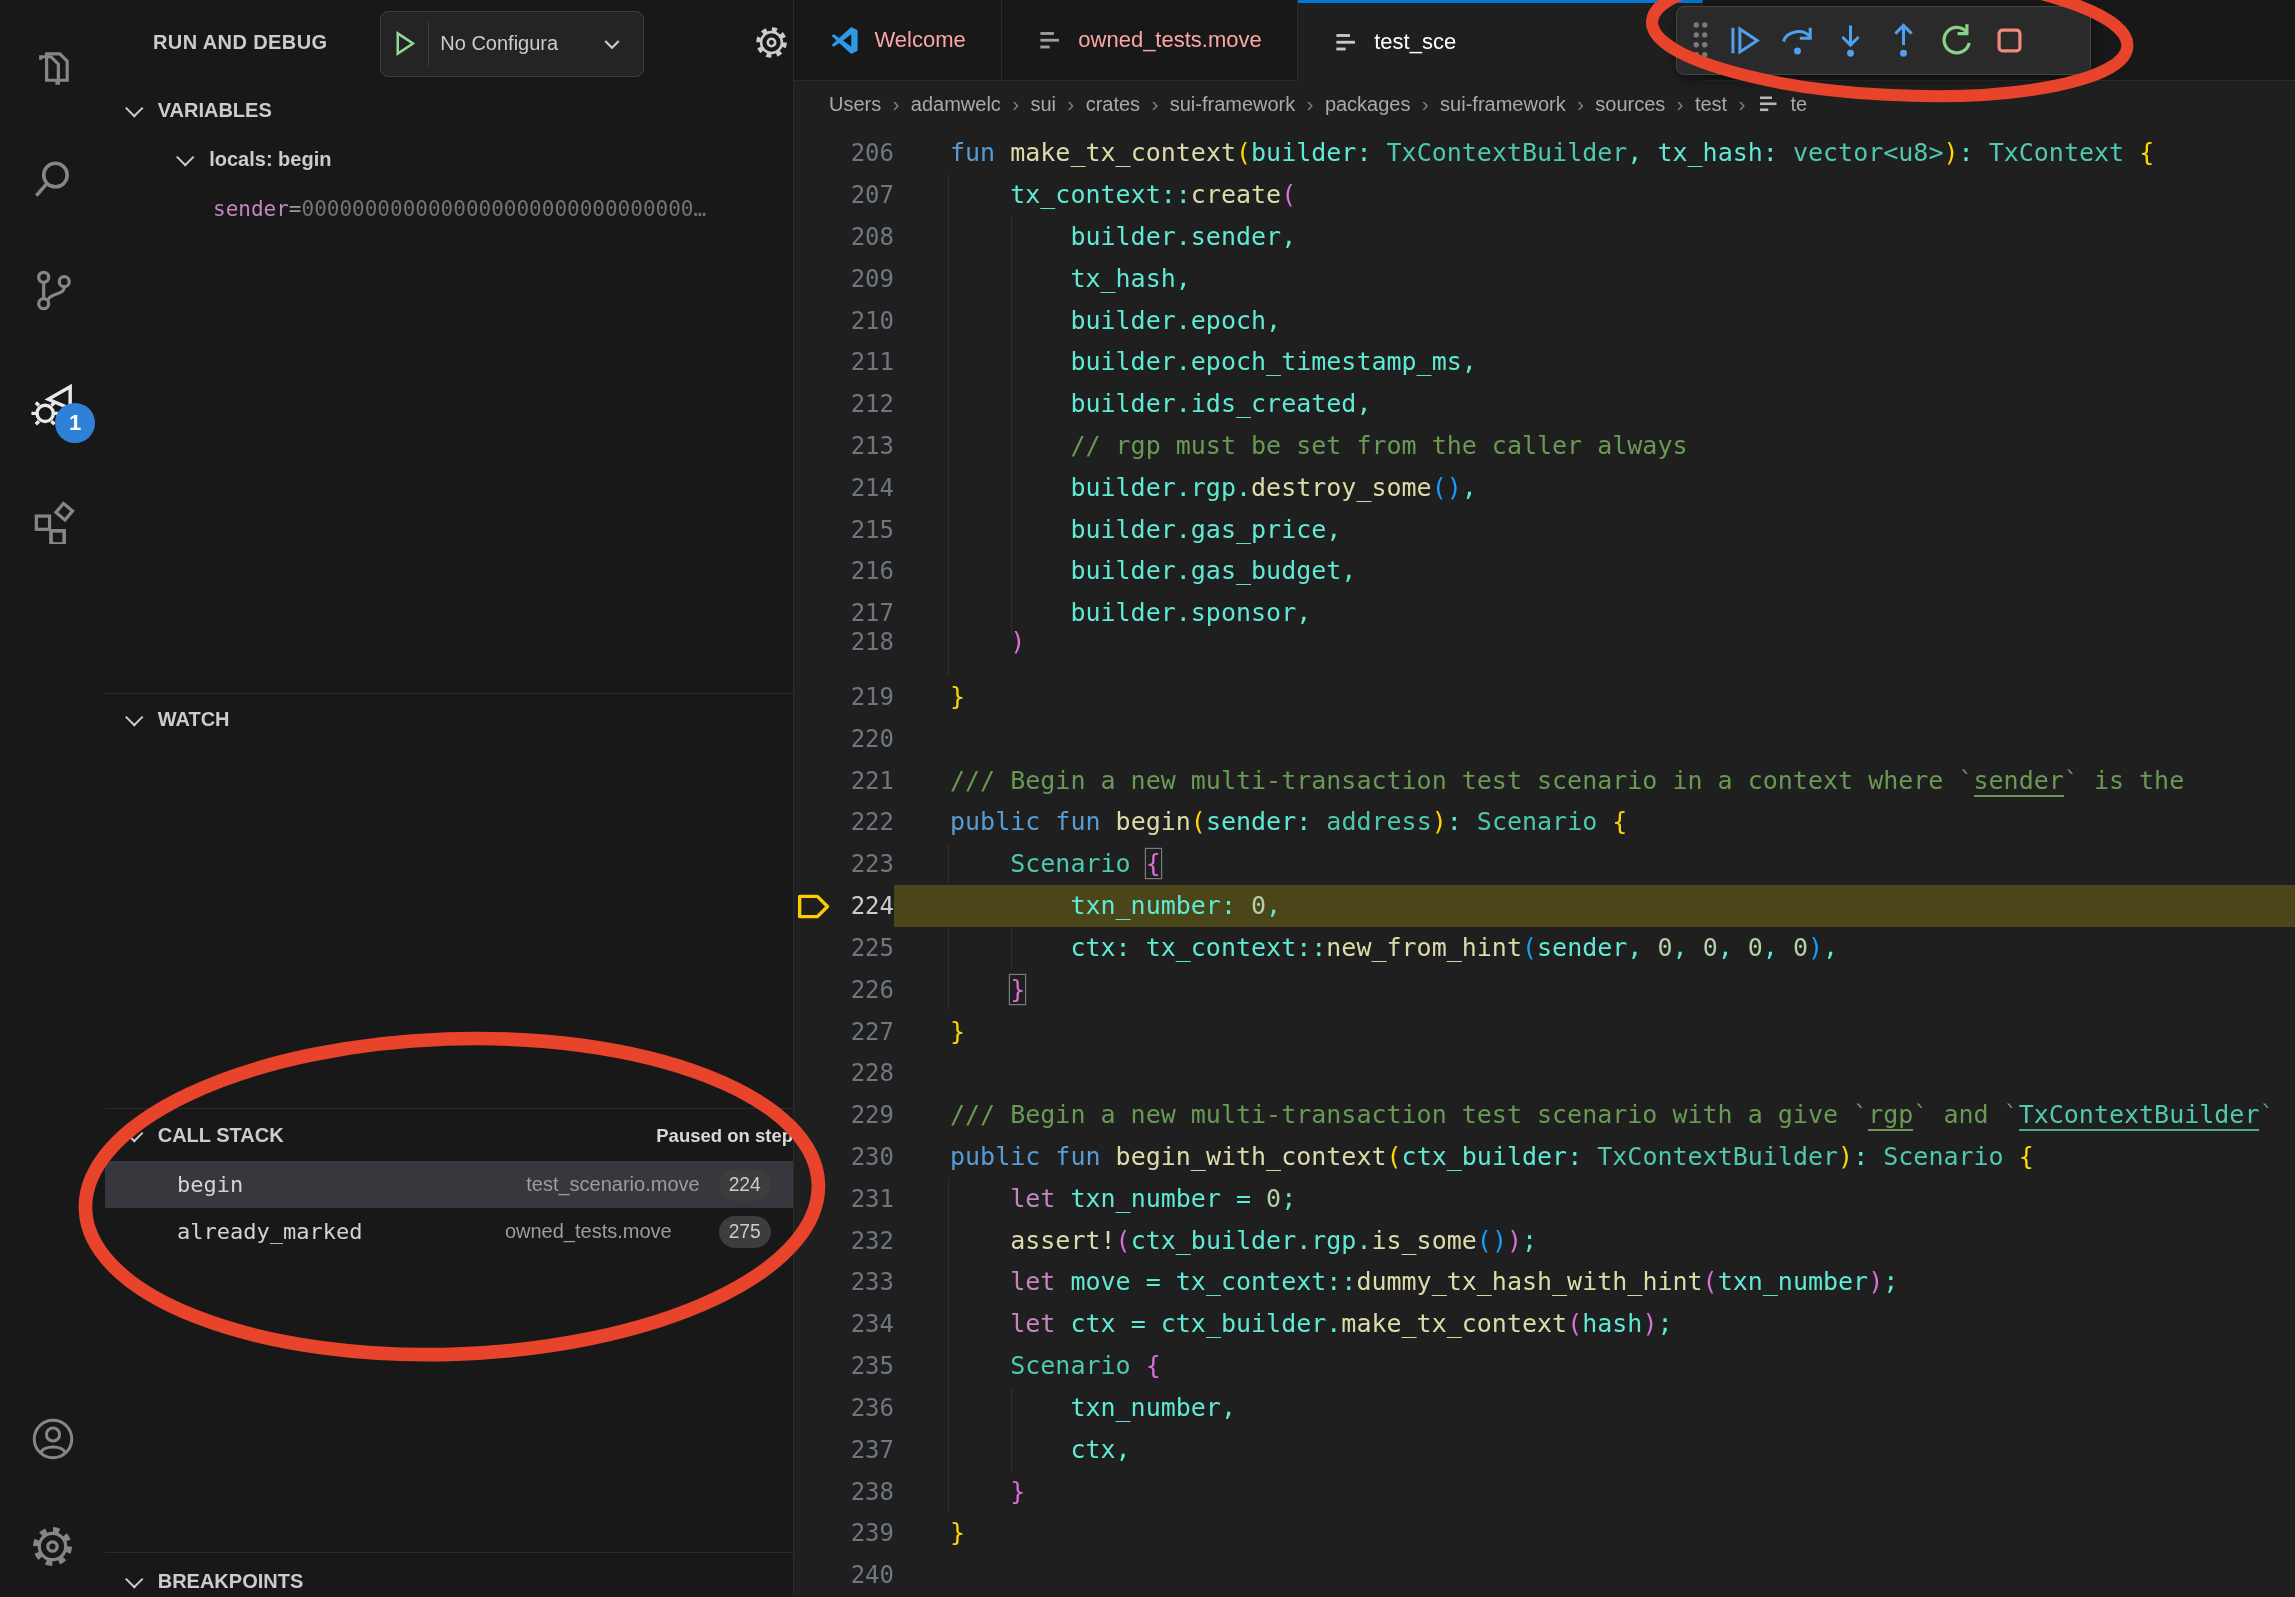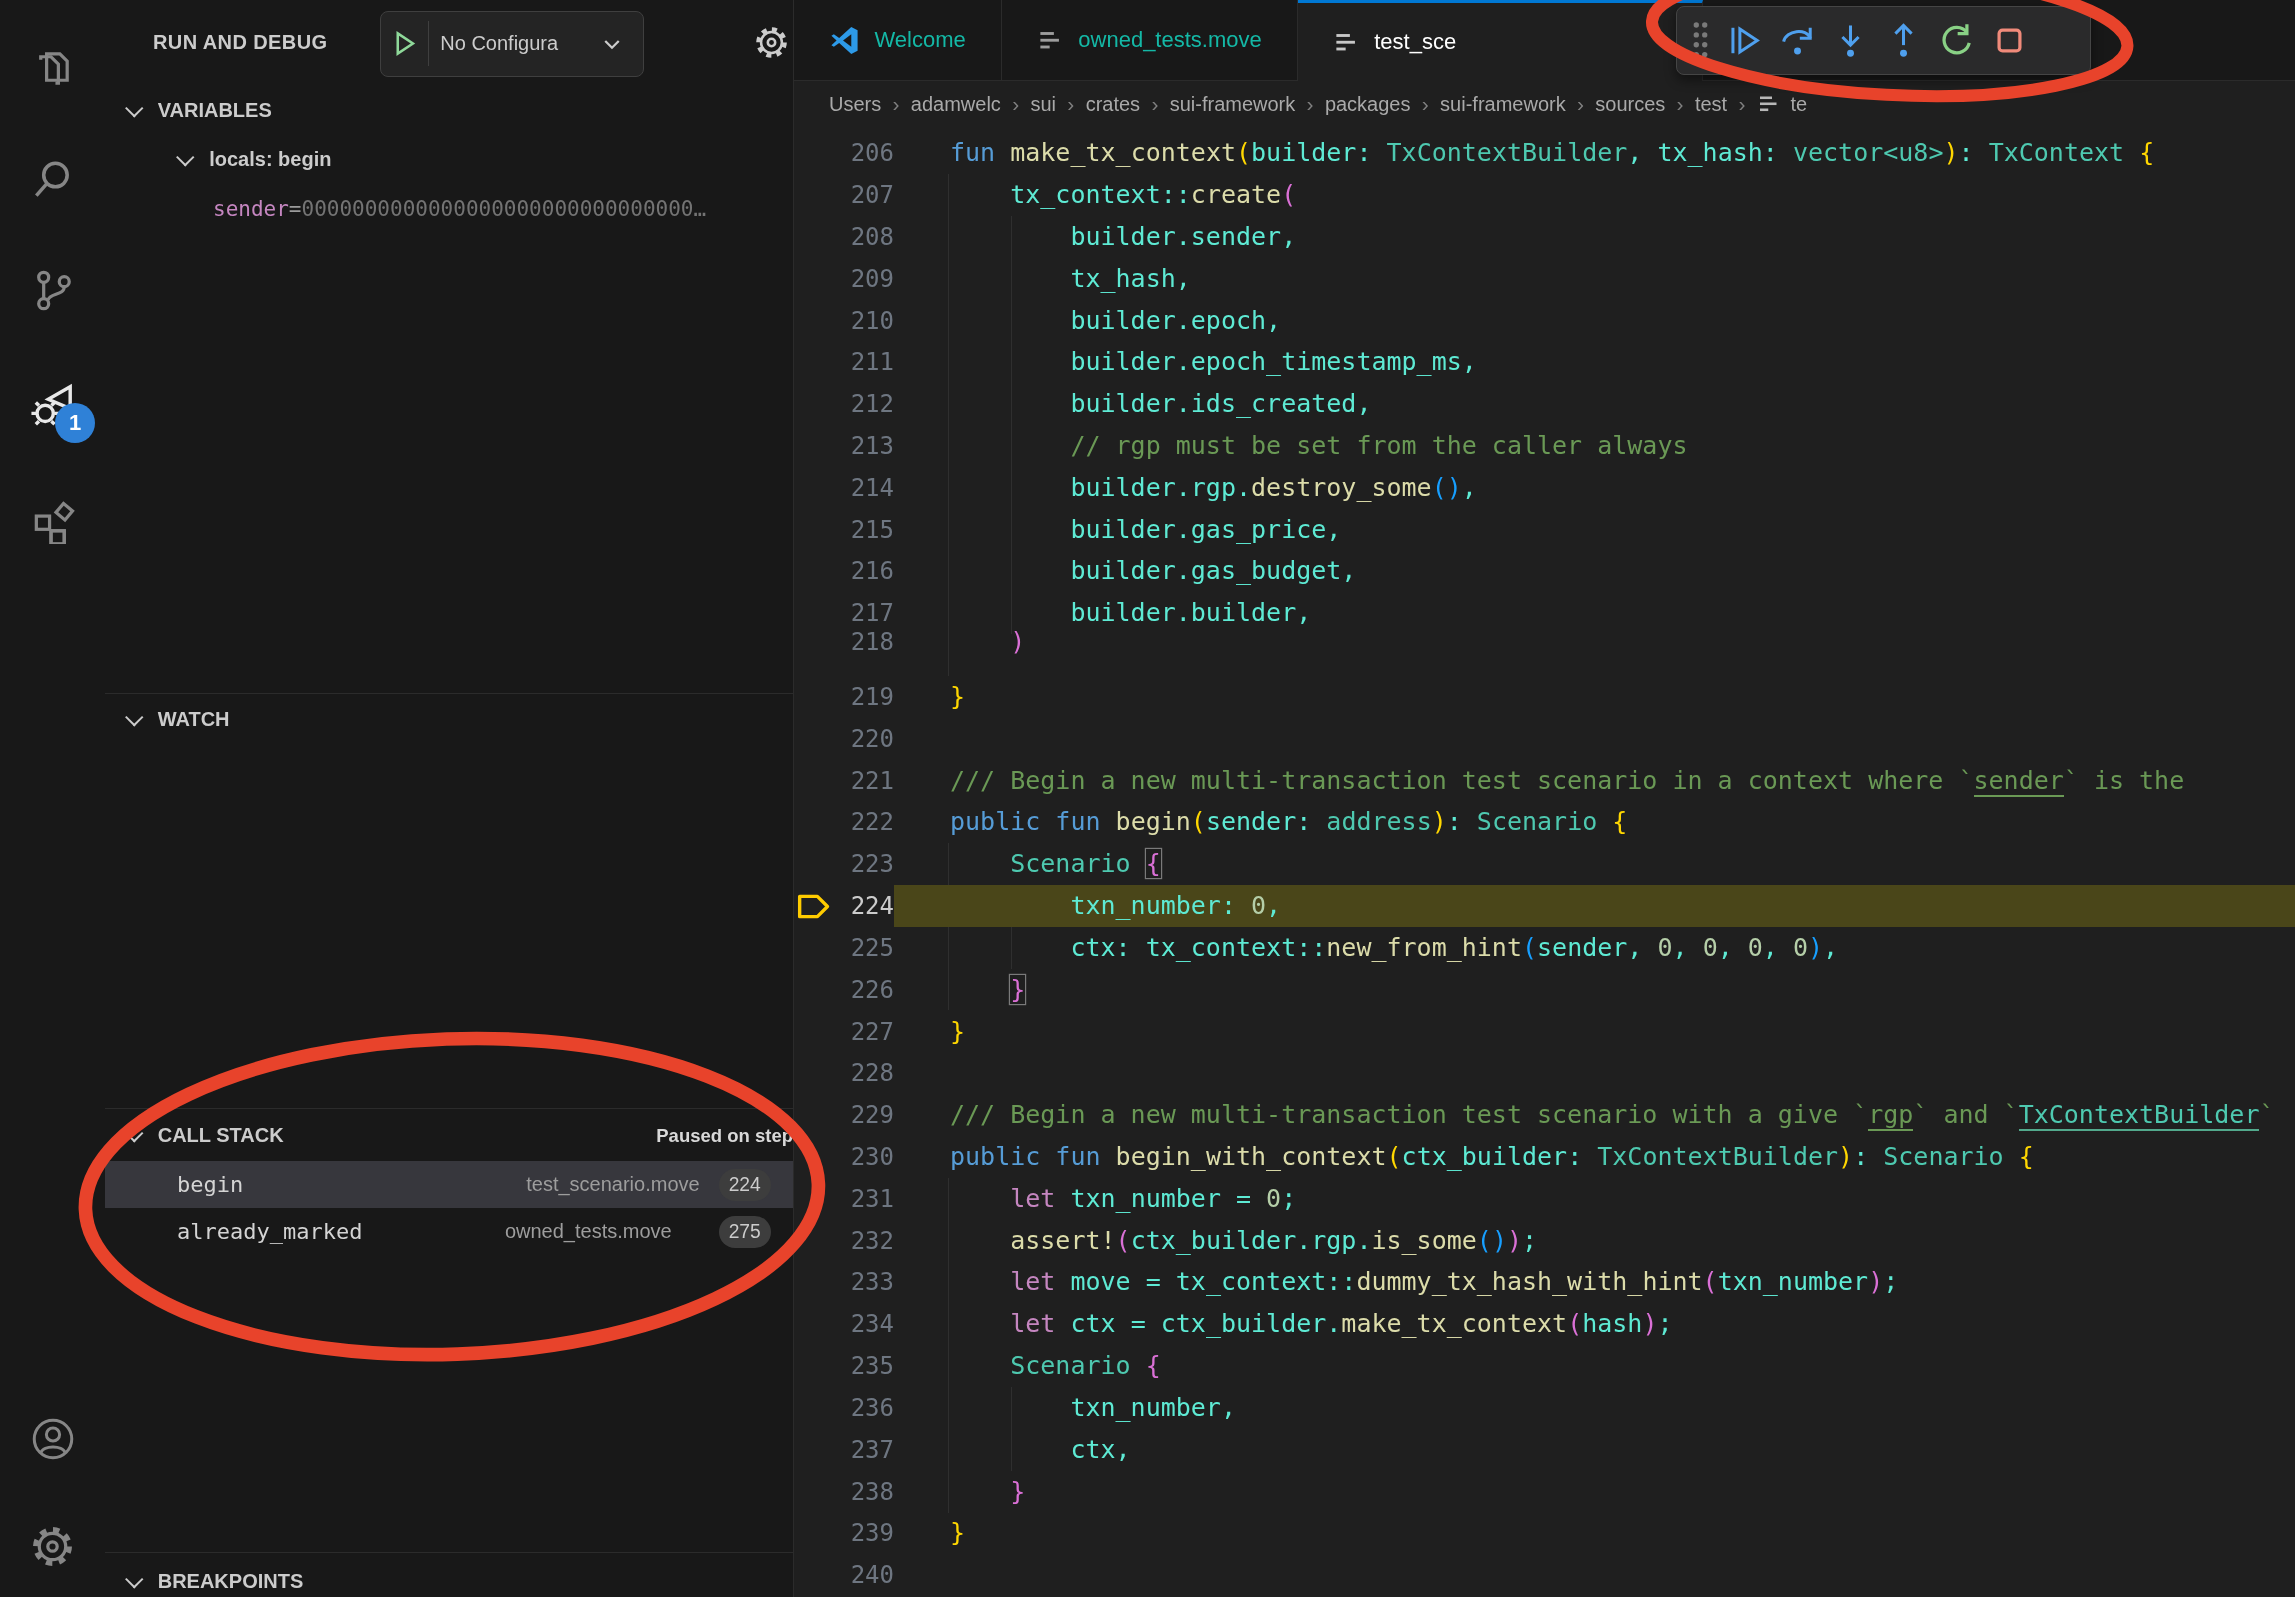--- a/index.html
+++ b/index.html
@@ -52,21 +52,21 @@
   .cs-file{margin-left:auto;font-size:20px;color:#9d9d9d;white-space:nowrap;}
   .cs-badge{margin-left:19.3px;min-width:37px;height:32px;border-radius:16px;background:#3d3d3d;
             color:#cccccc;font-size:19.3px;display:flex;align-items:center;justify-content:center;
             padding:0 9.7px;box-sizing:border-box;}
 
   
   #editor{position:absolute;left:794px;top:0;right:0;height:1597px;background:#1f1f1f;}
   #tabbar{position:absolute;left:0;top:0;right:0;height:80px;background:#181818;
           border-bottom:0.8px solid #2b2b2b;display:flex;}
   .tab{height:80px;display:flex;align-items:center;padding:0 35px;box-sizing:border-box;
-       border-right:0.8px solid #2b2b2b;font-size:22px;color:#14b8a6;cursor:pointer;
+       border-right:0.8px solid #2b2b2b;font-size:22px;color:#fca5a5;cursor:pointer;
        background:#181818;white-space:nowrap;gap:14.5px;}
   .tab.active{background:#1f1f1f;color:#ffffff;border-top:3.2px solid #0078d4;border-bottom:none;height:81px;}
   #breadcrumbs{position:absolute;left:0;top:80px;right:0;height:48px;display:flex;align-items:center;
                padding-left:35px;font-size:20px;color:#a9a9a9;white-space:nowrap;overflow:hidden;}
   .crumb{cursor:pointer;}
   .crumb-sep{margin:0 11.3px;color:#808080;font-size:21px;}
   .crumb-icon{margin-right:9.7px;}
 
   
   #debug-toolbar{position:absolute;left:882px;top:6.4px;width:415px;height:69px;background:#2a2a2b;
@@ -420,21 +420,21 @@
           <div class="ltext"><span class="tk-p">        builder.gas_price,</span></div>
         </div>
         <div class="code-line" style="top: 421px;">
           <div class="glyph"></div>
           <div class="lnum">216</div>
           <div class="ltext"><span class="tk-p">        builder.gas_budget,</span></div>
         </div>
         <div class="code-line" style="top: 463px;">
           <div class="glyph"></div>
           <div class="lnum">217</div>
-          <div class="ltext"><span class="tk-p">        builder.builder,</span></div>
+          <div class="ltext"><span class="tk-p">        builder.sponsor,</span></div>
         </div>
         <div class="code-line" style="top: 492px;">
           <div class="glyph"></div>
           <div class="lnum">218</div>
           <div class="ltext"><span class="tk-p">    </span><span class="tk-b2">)</span></div>
         </div>
         <div class="code-line" style="top: 547px;">
           <div class="glyph"></div>
           <div class="lnum">219</div>
           <div class="ltext"><span class="tk-b1">}</span></div>

